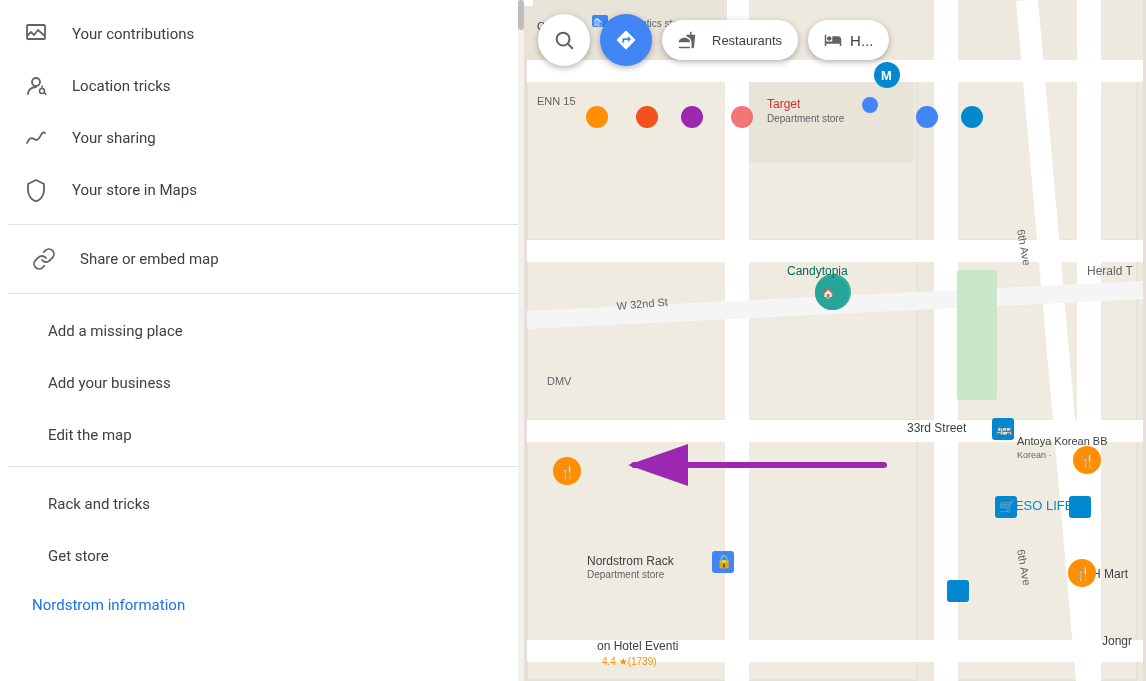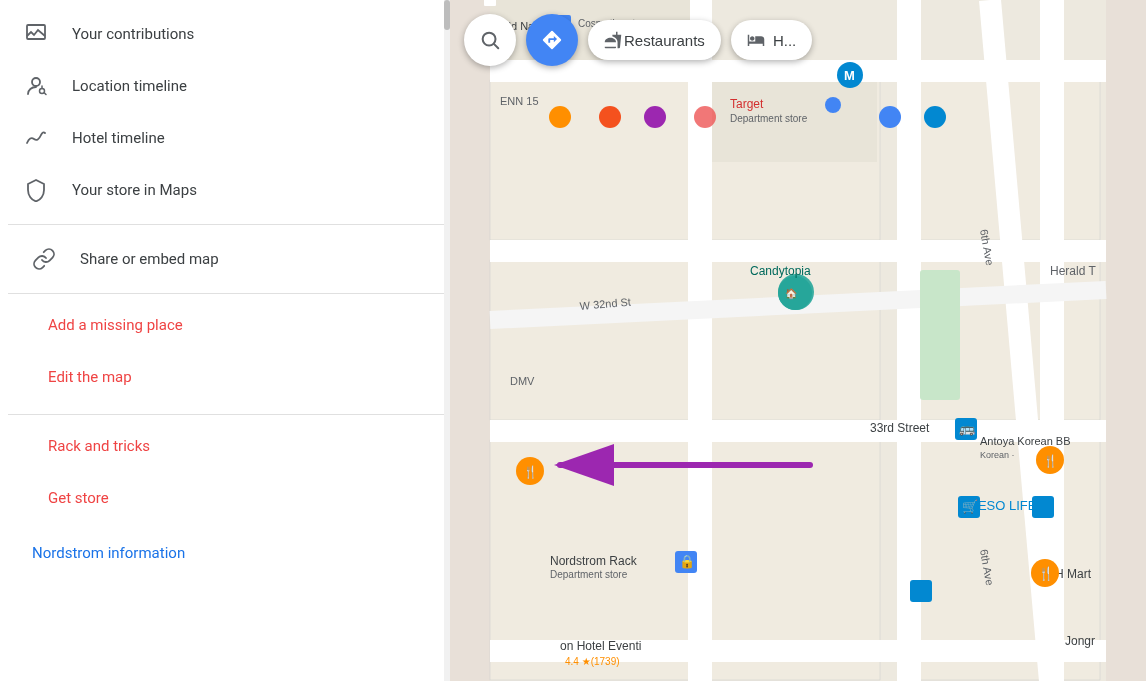--- a/index.html
+++ b/index.html
@@ -1,20 +1,20 @@
 <!DOCTYPE html>
 <html><head>
   <meta charset="utf-8">
   <style>
     * { margin: 0; padding: 0; box-sizing: border-box; }
     body { width: 1146px; height: 681px; overflow: hidden; font-family: 'Google Sans', Roboto, Arial, sans-serif; display: flex; }
 
     
     #sidebar {
-      width: 450px;
+      width: 524px;
       height: 681px;
       background: #fff;
       display: flex;
       flex-direction: column;
       overflow: hidden;
       position: relative;
       z-index: 10;
     }
 
     .menu-section {
@@ -45,24 +45,24 @@
     .menu-item .label {
       font-size: 15px;
       color: #3c4043;
       font-weight: 400;
     }
 
     .menu-item-text {
       padding: 14px 40px;
       cursor: pointer;
       font-size: 15px;
-      color: #ef4444;
+      color: #404040;
       min-height: 52px;
       display: flex;
-      align-items: flex-start;
+      align-items: flex-end;
     }
 
     .menu-item-link {
       padding: 14px 24px;
       cursor: pointer;
       font-size: 15px;
       color: #1a73e8;
       min-height: 52px;
       display: flex;
       align-items: center;
@@ -137,23 +137,23 @@
 
     .restaurants-btn {
       height: 40px;
       background: #fff;
       border: none;
       border-radius: 20px;
       padding: 0 16px;
       cursor: pointer;
       display: flex;
       align-items: center;
-      gap: 2px;
+      gap: 16px;
       box-shadow: 0 2px 6px rgba(0,0,0,0.3);
-      font-size: 15px;
+      font-size: 13px;
       font-weight: 500;
       color: #3c4043;
     }
 
     .hotels-btn {
       height: 40px;
       background: #fff;
       border: none;
       border-radius: 20px;
       padding: 0 16px;
@@ -200,30 +200,30 @@
     <div class="menu-item">
       <span class="icon">
         <svg width="24" height="24" viewBox="0 0 24 24" fill="none">
           <circle cx="12" cy="8" r="4" stroke="#5f6368" stroke-width="1.8"></circle>
           <path d="M4 20c0-4 3.6-7 8-7" stroke="#5f6368" stroke-width="1.8" stroke-linecap="round"></path>
           <circle cx="18" cy="17" r="2.5" stroke="#5f6368" stroke-width="1.5"></circle>
           <path d="M18 14.5V12" stroke="#5f6368" stroke-width="1.5" stroke-linecap="round"></path>
           <path d="M20.5 19l1.5 1.5" stroke="#5f6368" stroke-width="1.5" stroke-linecap="round"></path>
         </svg>
       </span>
-      <span class="label">Location timeline</span>
+      <span class="label">Location tricks</span>
     </div>
 
     <div class="menu-item">
       <span class="icon">
         <svg width="24" height="24" viewBox="0 0 24 24" fill="none">
           <path d="M3 17 Q6 10 10 13 Q14 16 17 9 Q19 5 21 7" stroke="#5f6368" stroke-width="1.8" fill="none" stroke-linecap="round"></path>
         </svg>
       </span>
-      <span class="label">Hotel timeline</span>
+      <span class="label">Your sharing</span>
     </div>
 
     <div class="menu-item">
       <span class="icon">
         <svg width="24" height="24" viewBox="0 0 24 24" fill="none">
           <path d="M12 2L4 6v6c0 5.25 3.4 10.15 8 11.35C16.6 22.15 20 17.25 20 12V6l-8-4z" stroke="#5f6368" stroke-width="1.8" fill="none"></path>
         </svg>
       </span>
       <span class="label">Your store in Maps</span>
     </div>
@@ -238,20 +238,23 @@
         </svg>
       </span>
       <span class="label">Share or embed map</span>
     </div>
 
   </div>
 
   <div class="menu-section">
     <div class="menu-item-text">
       <span>Add a missing place</span>
+    </div>
+    <div class="menu-item-text">
+      <span>Add your business</span>
     </div>
     <div class="menu-item-text" style="position:relative;">
       <span>Edit the map</span>
     </div>
   </div>
 
   <div class="menu-section">
     <div class="menu-item-text">
       <span>Rack and tricks</span>
     </div>

